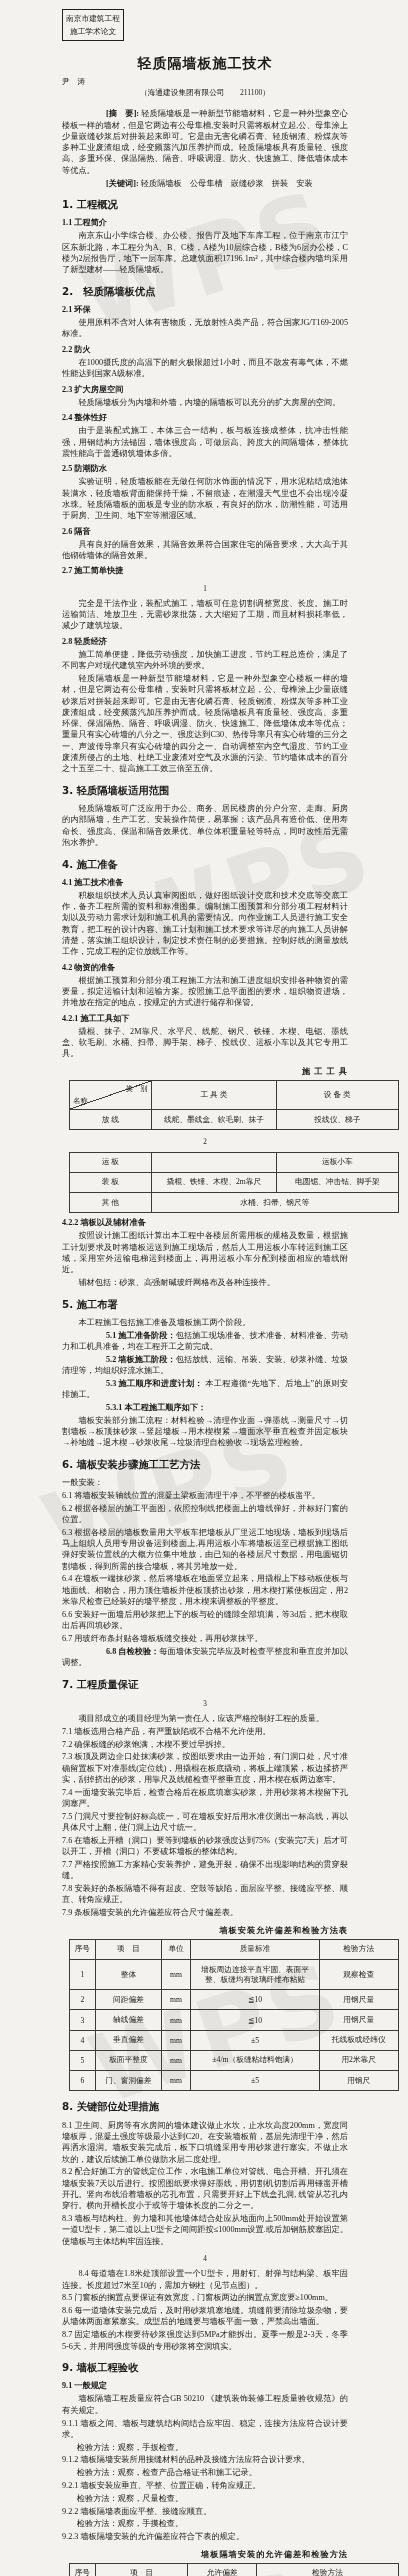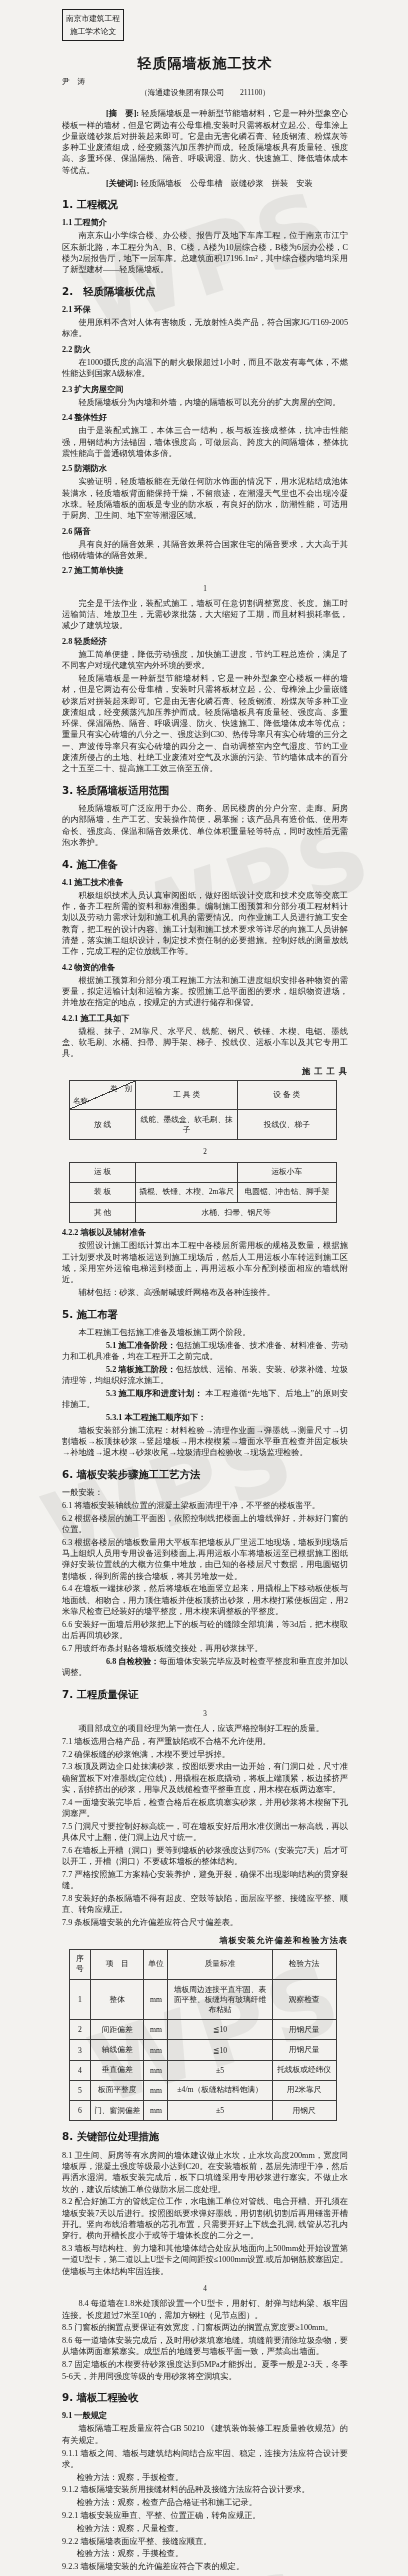--- a/index.html
+++ b/index.html
@@ -40,21 +40,21 @@
   .para{font-size:8.2px;line-height:11.3px;text-align:justify;margin:0 0 1.5px;}
   .ind1{text-indent:2em;}
   .ind2{padding-left:1.8em;}
   .lead{font-weight:bold;margin-left:44px;}
 
   .h1{font-size:10.3px;font-weight:bold;margin:9.3px 0 5.2px;font-family:"DejaVu Sans",sans-serif;}
   .h2{font-size:8.2px;font-weight:bold;margin:4.1px 0 2.1px;}
   .pagenum{text-align:center;font-size:7.2px;margin:8.2px 0 5.2px;}
   .tabletitle{text-align:right;font-weight:bold;font-size:8.2px;margin:6.2px 0 3.1px;letter-spacing:1px;}
 
-  table.tbl{width:268px;margin:0 0 2.1px 6.7px;border-collapse:collapse;table-layout:fixed;background:transparent;}
+  table.tbl{width:330px;margin:0 0 2.1px 6.7px;border-collapse:collapse;table-layout:fixed;background:transparent;}
   .tbl th,.tbl td{
     border:0.8px solid #3c3c3c;padding:4.6px 2.6px;font-size:7.7px;
     text-align:center;vertical-align:middle;font-weight:normal;word-break:break-all;
   }
   .tbl th.diag{position:relative;height:28px;padding:0;}
   .diag .dline{position:absolute;inset:0;display:block;
     background:linear-gradient(to bottom right,transparent calc(50% - 0.5px),#3c3c3c calc(50% - 0.5px),#3c3c3c calc(50% + 0.5px),transparent calc(50% + 0.5px));}
   .diag .dtop{position:absolute;top:2.6px;right:3.6px;font-size:7.2px;}
   .diag .dbot{position:absolute;bottom:2.6px;left:3.6px;font-size:7.2px;}
 </style>

